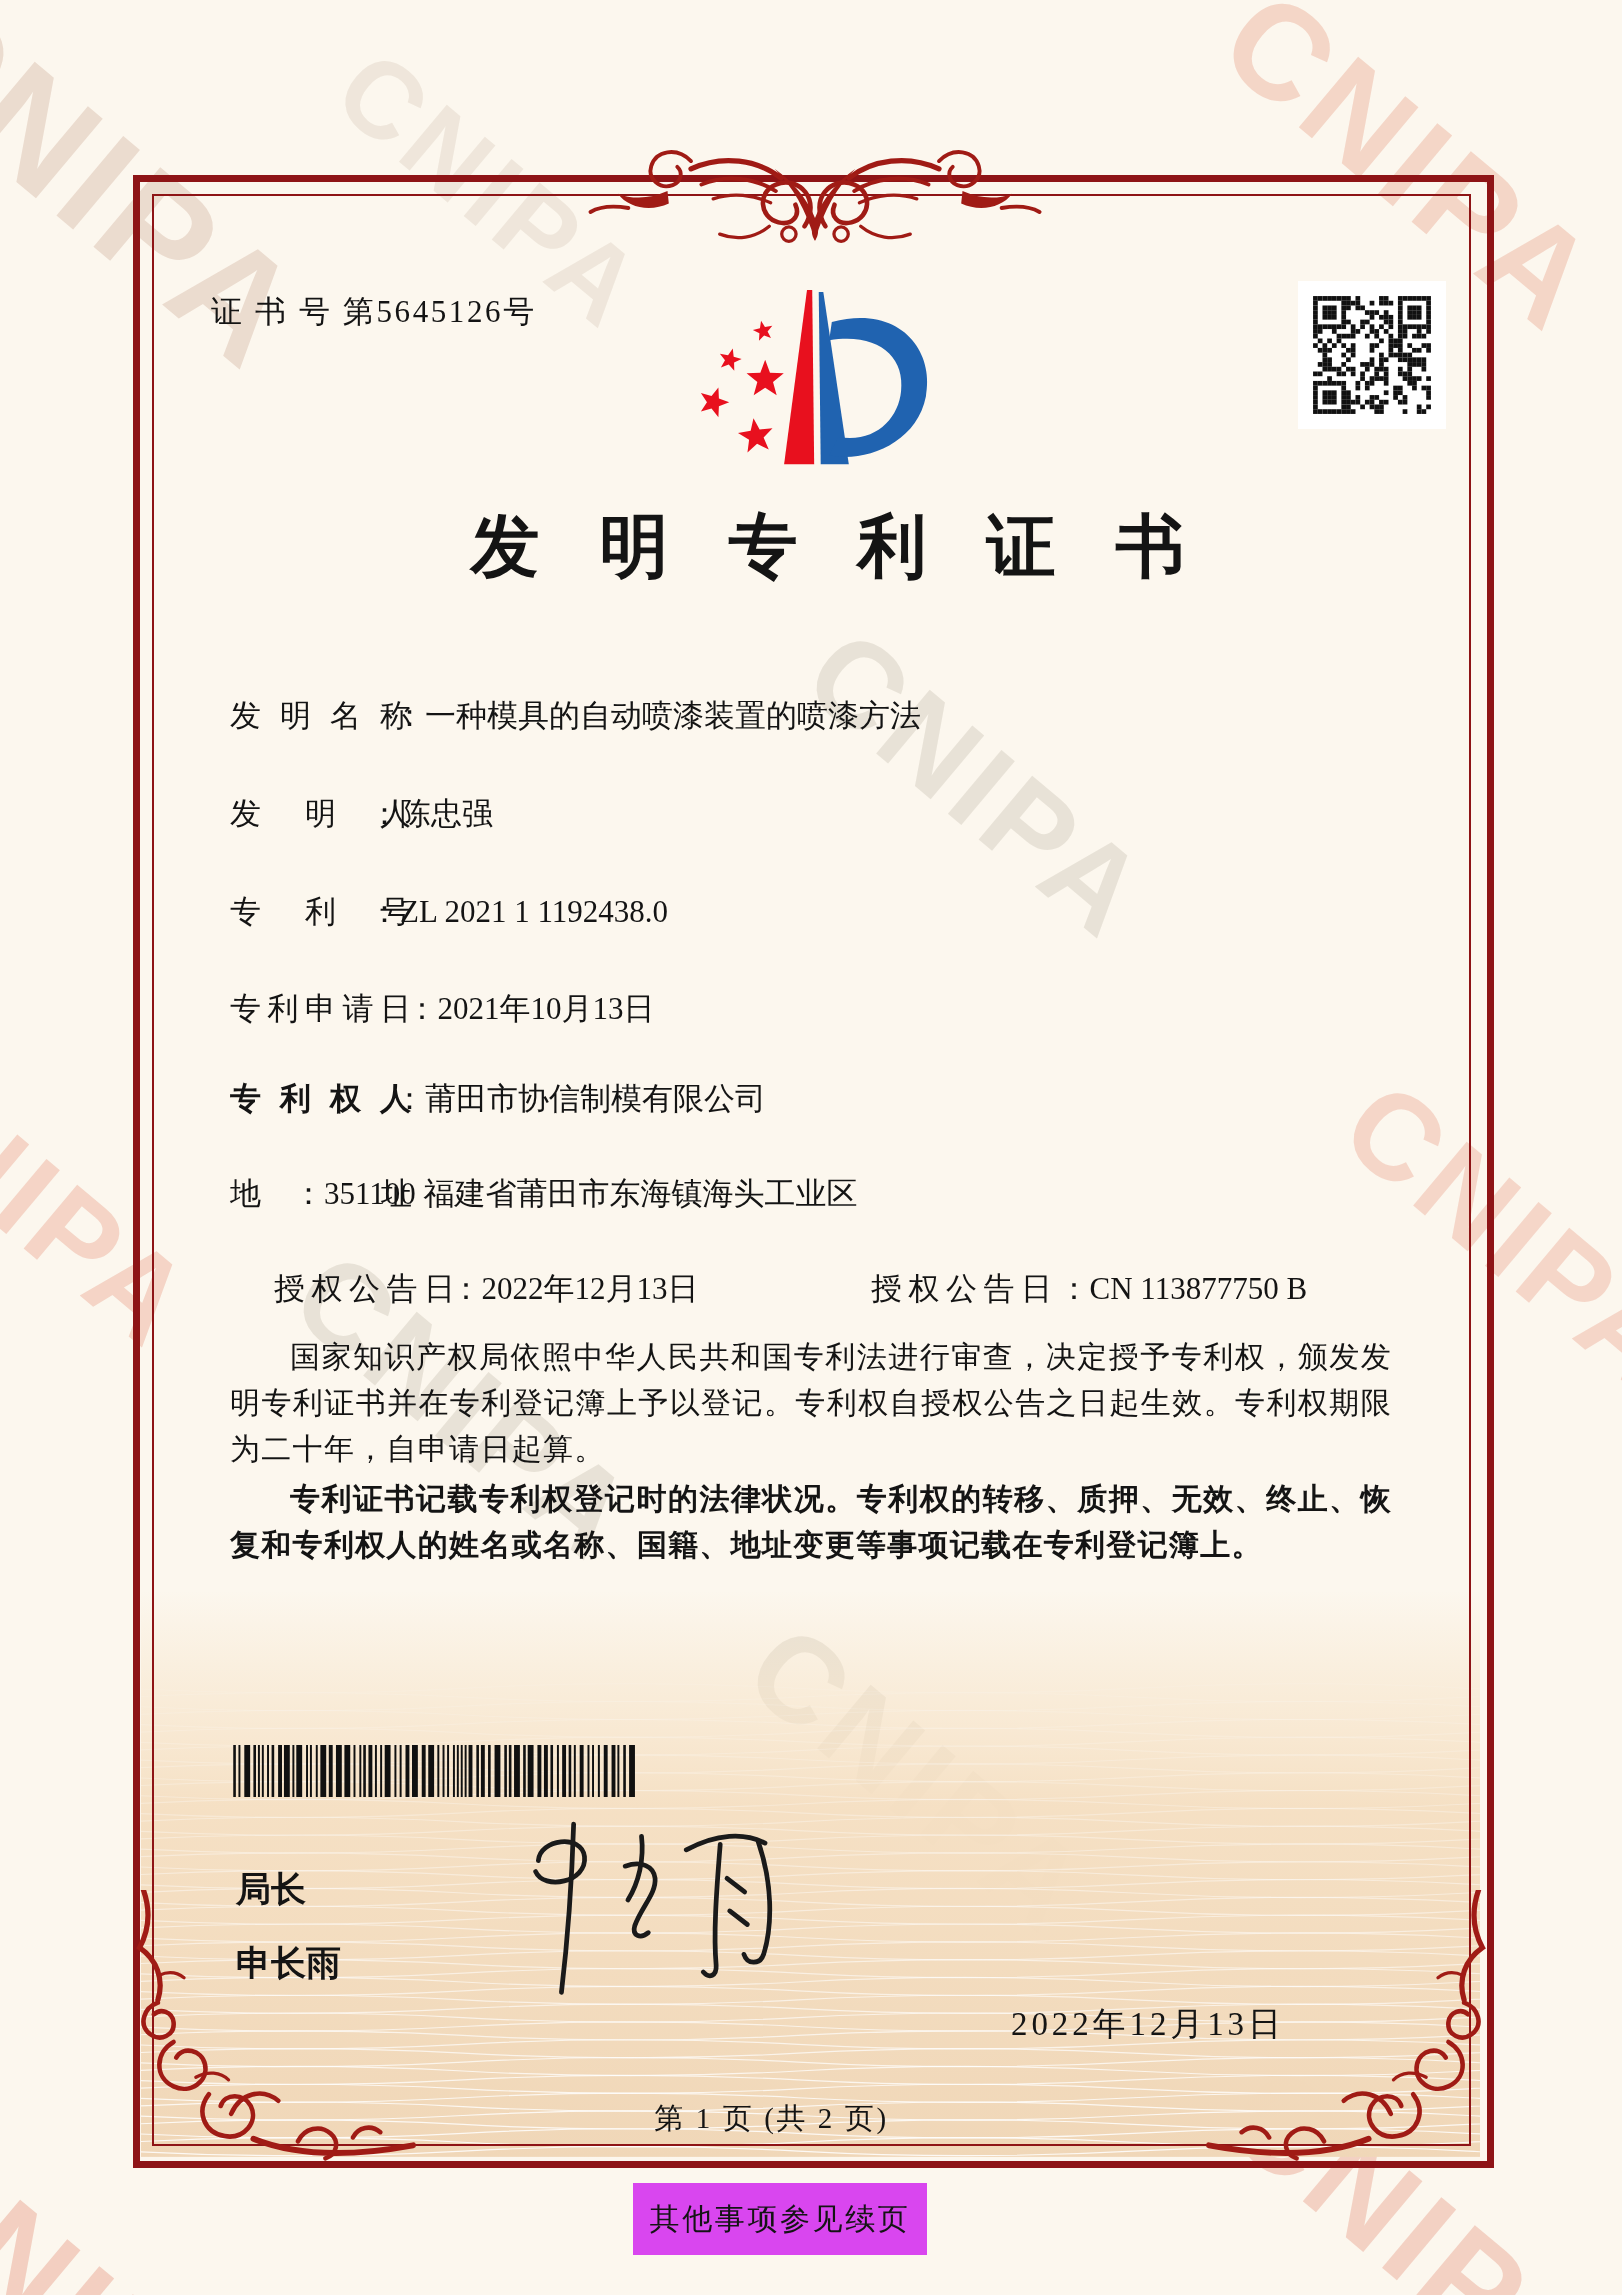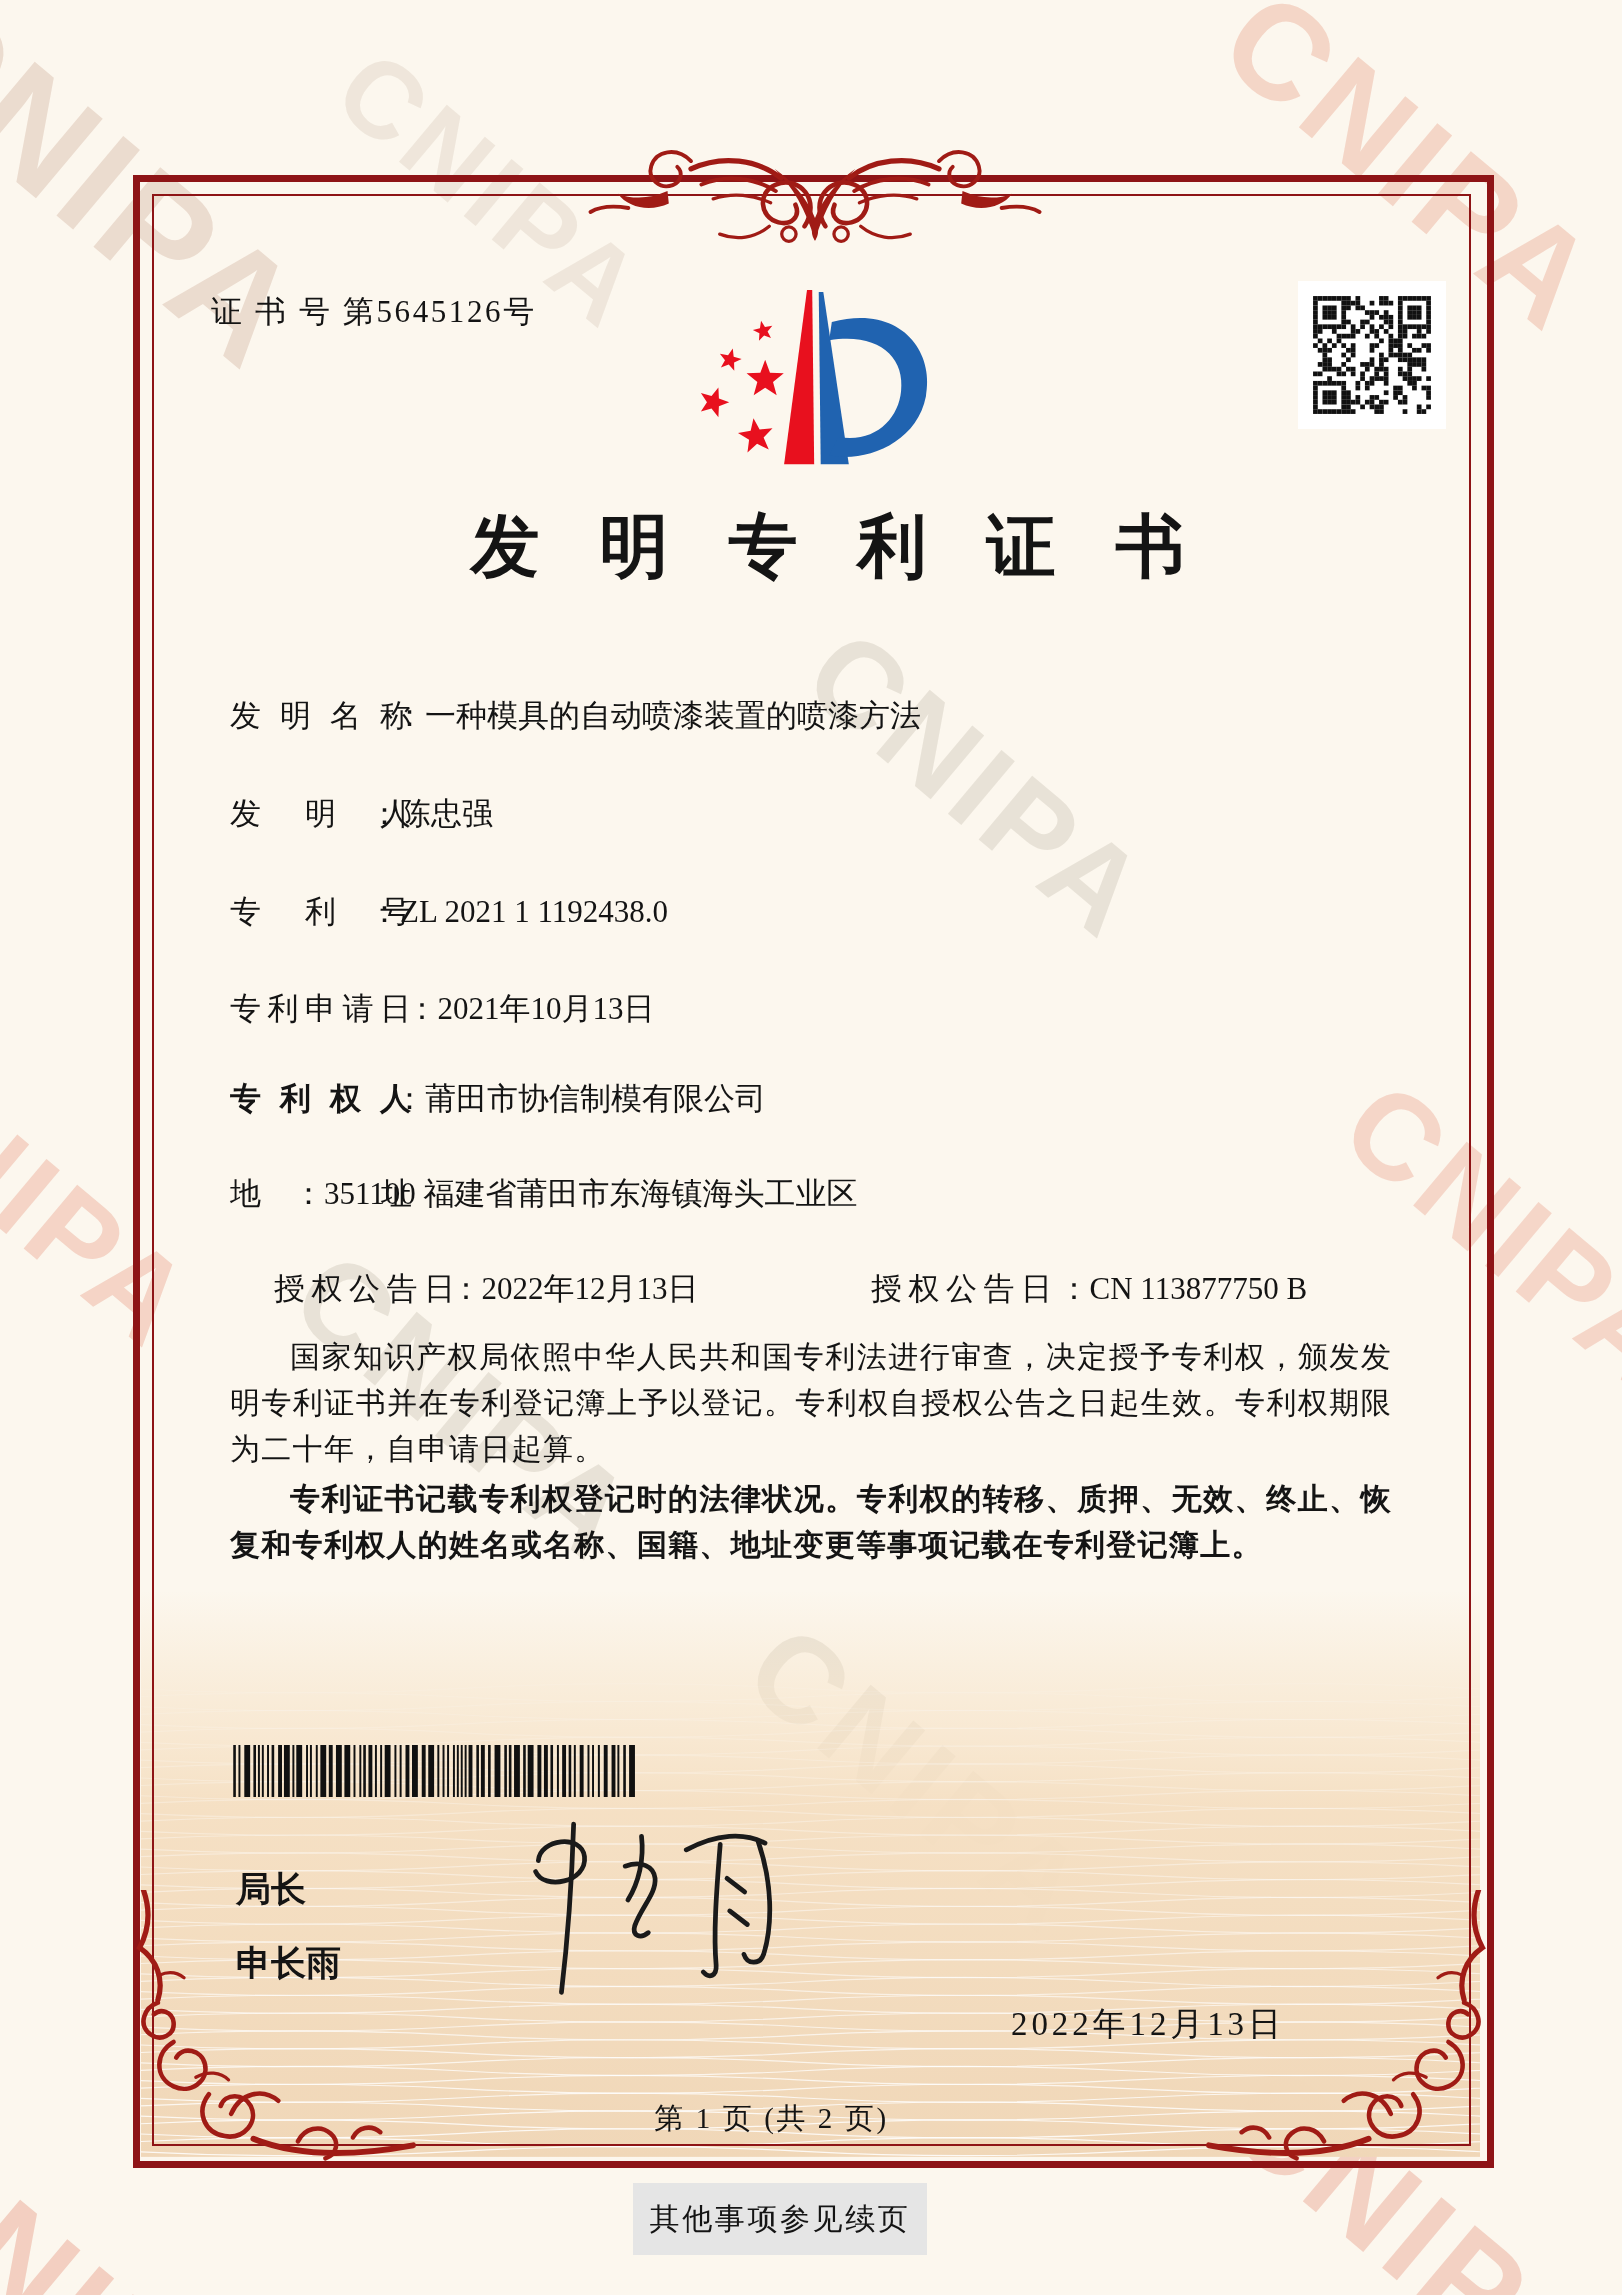--- a/index.html
+++ b/index.html
@@ -34,21 +34,21 @@
     text-indent:60px;letter-spacing:1.3px;
   }
   .paras p + p{margin-top:3.9px;font-weight:bold;}
   .signer-title{position:absolute;left:236px;top:1866px;font-size:35px;font-weight:700;
     font-family:"Liberation Sans","DejaVu Sans",sans-serif;}
   .signer-name{position:absolute;left:236px;top:1940px;font-size:35px;font-weight:700;
     font-family:"Liberation Sans","DejaVu Sans",sans-serif;}
   .issue-date{position:absolute;left:1011px;top:2002px;font-size:33px;letter-spacing:3.9px;}
   .page-info{position:absolute;left:133px;top:2099px;width:1277px;text-align:center;font-size:29px;letter-spacing:2.6px;}
   .footer-note{
-    position:absolute;left:633px;top:2183px;width:294px;height:72px;background:#e5e5e5;
+    position:absolute;left:633px;top:2183px;width:294px;height:72px;background:#d946ef;
     text-align:center;font-size:30px;letter-spacing:2.6px;line-height:72px;
   }
   .abs{position:absolute;}
   svg{display:block;}
 </style>
 </head>
 <body>
 
 <div class="page">
 

